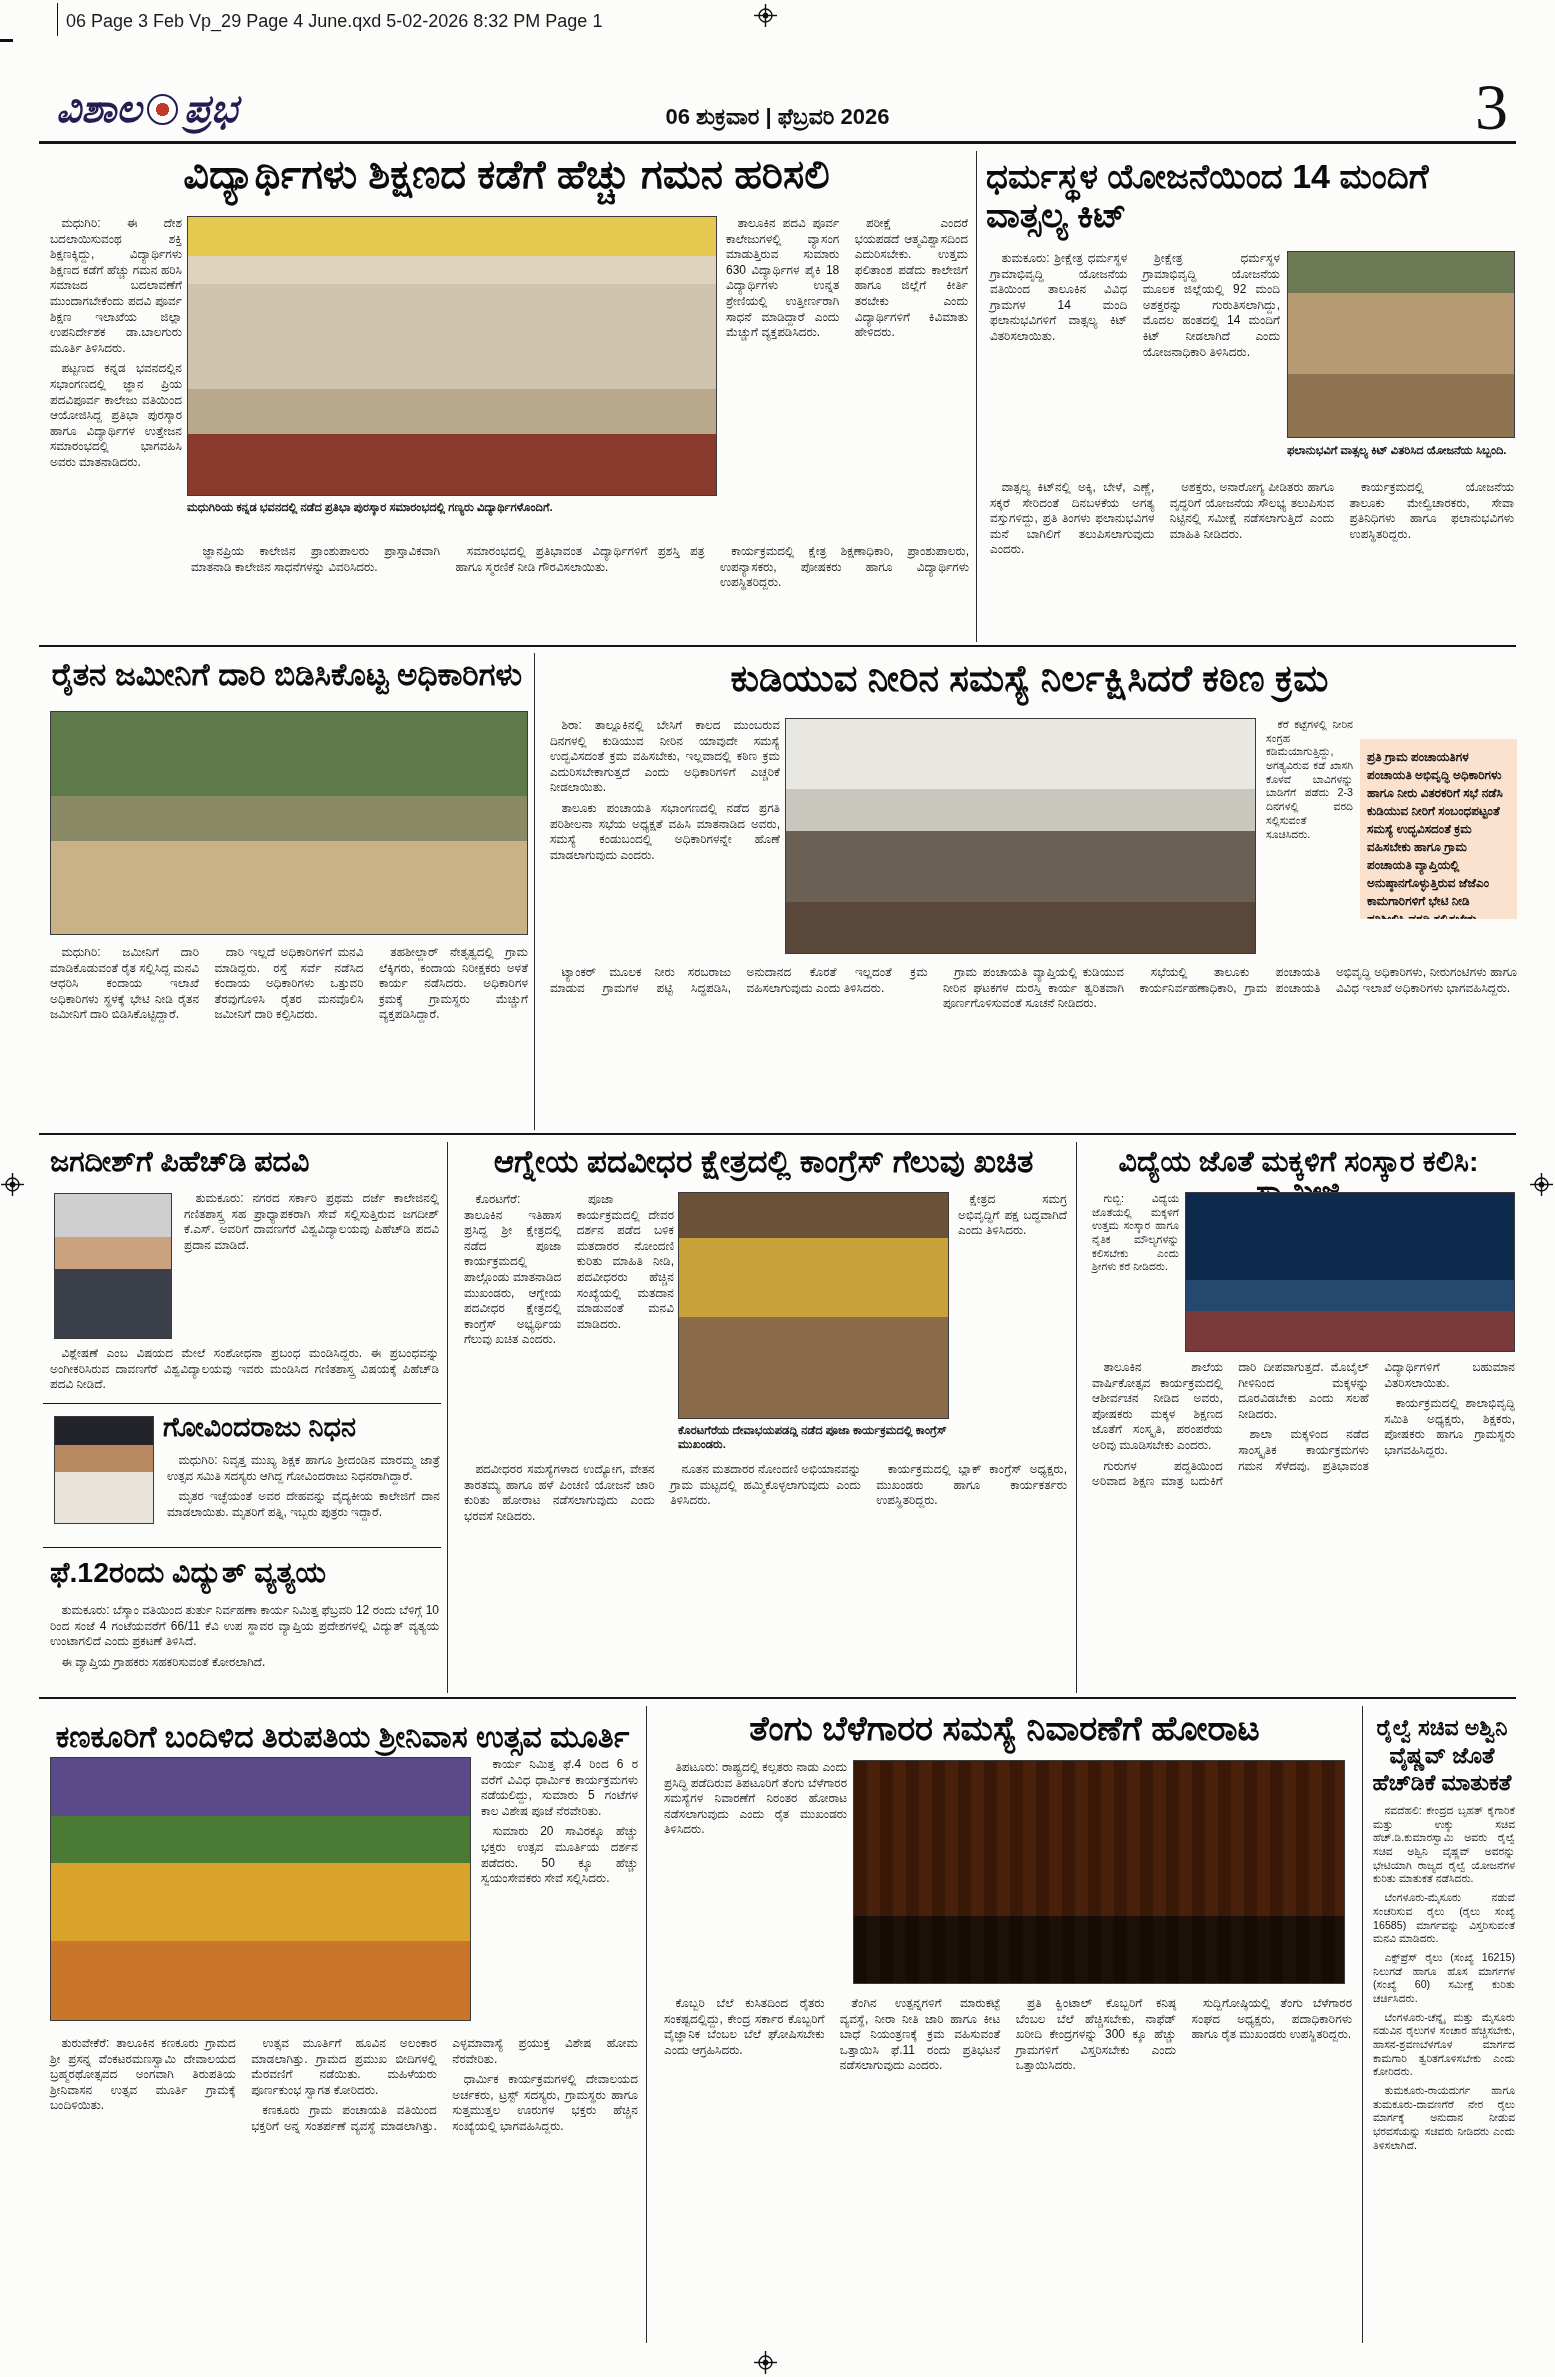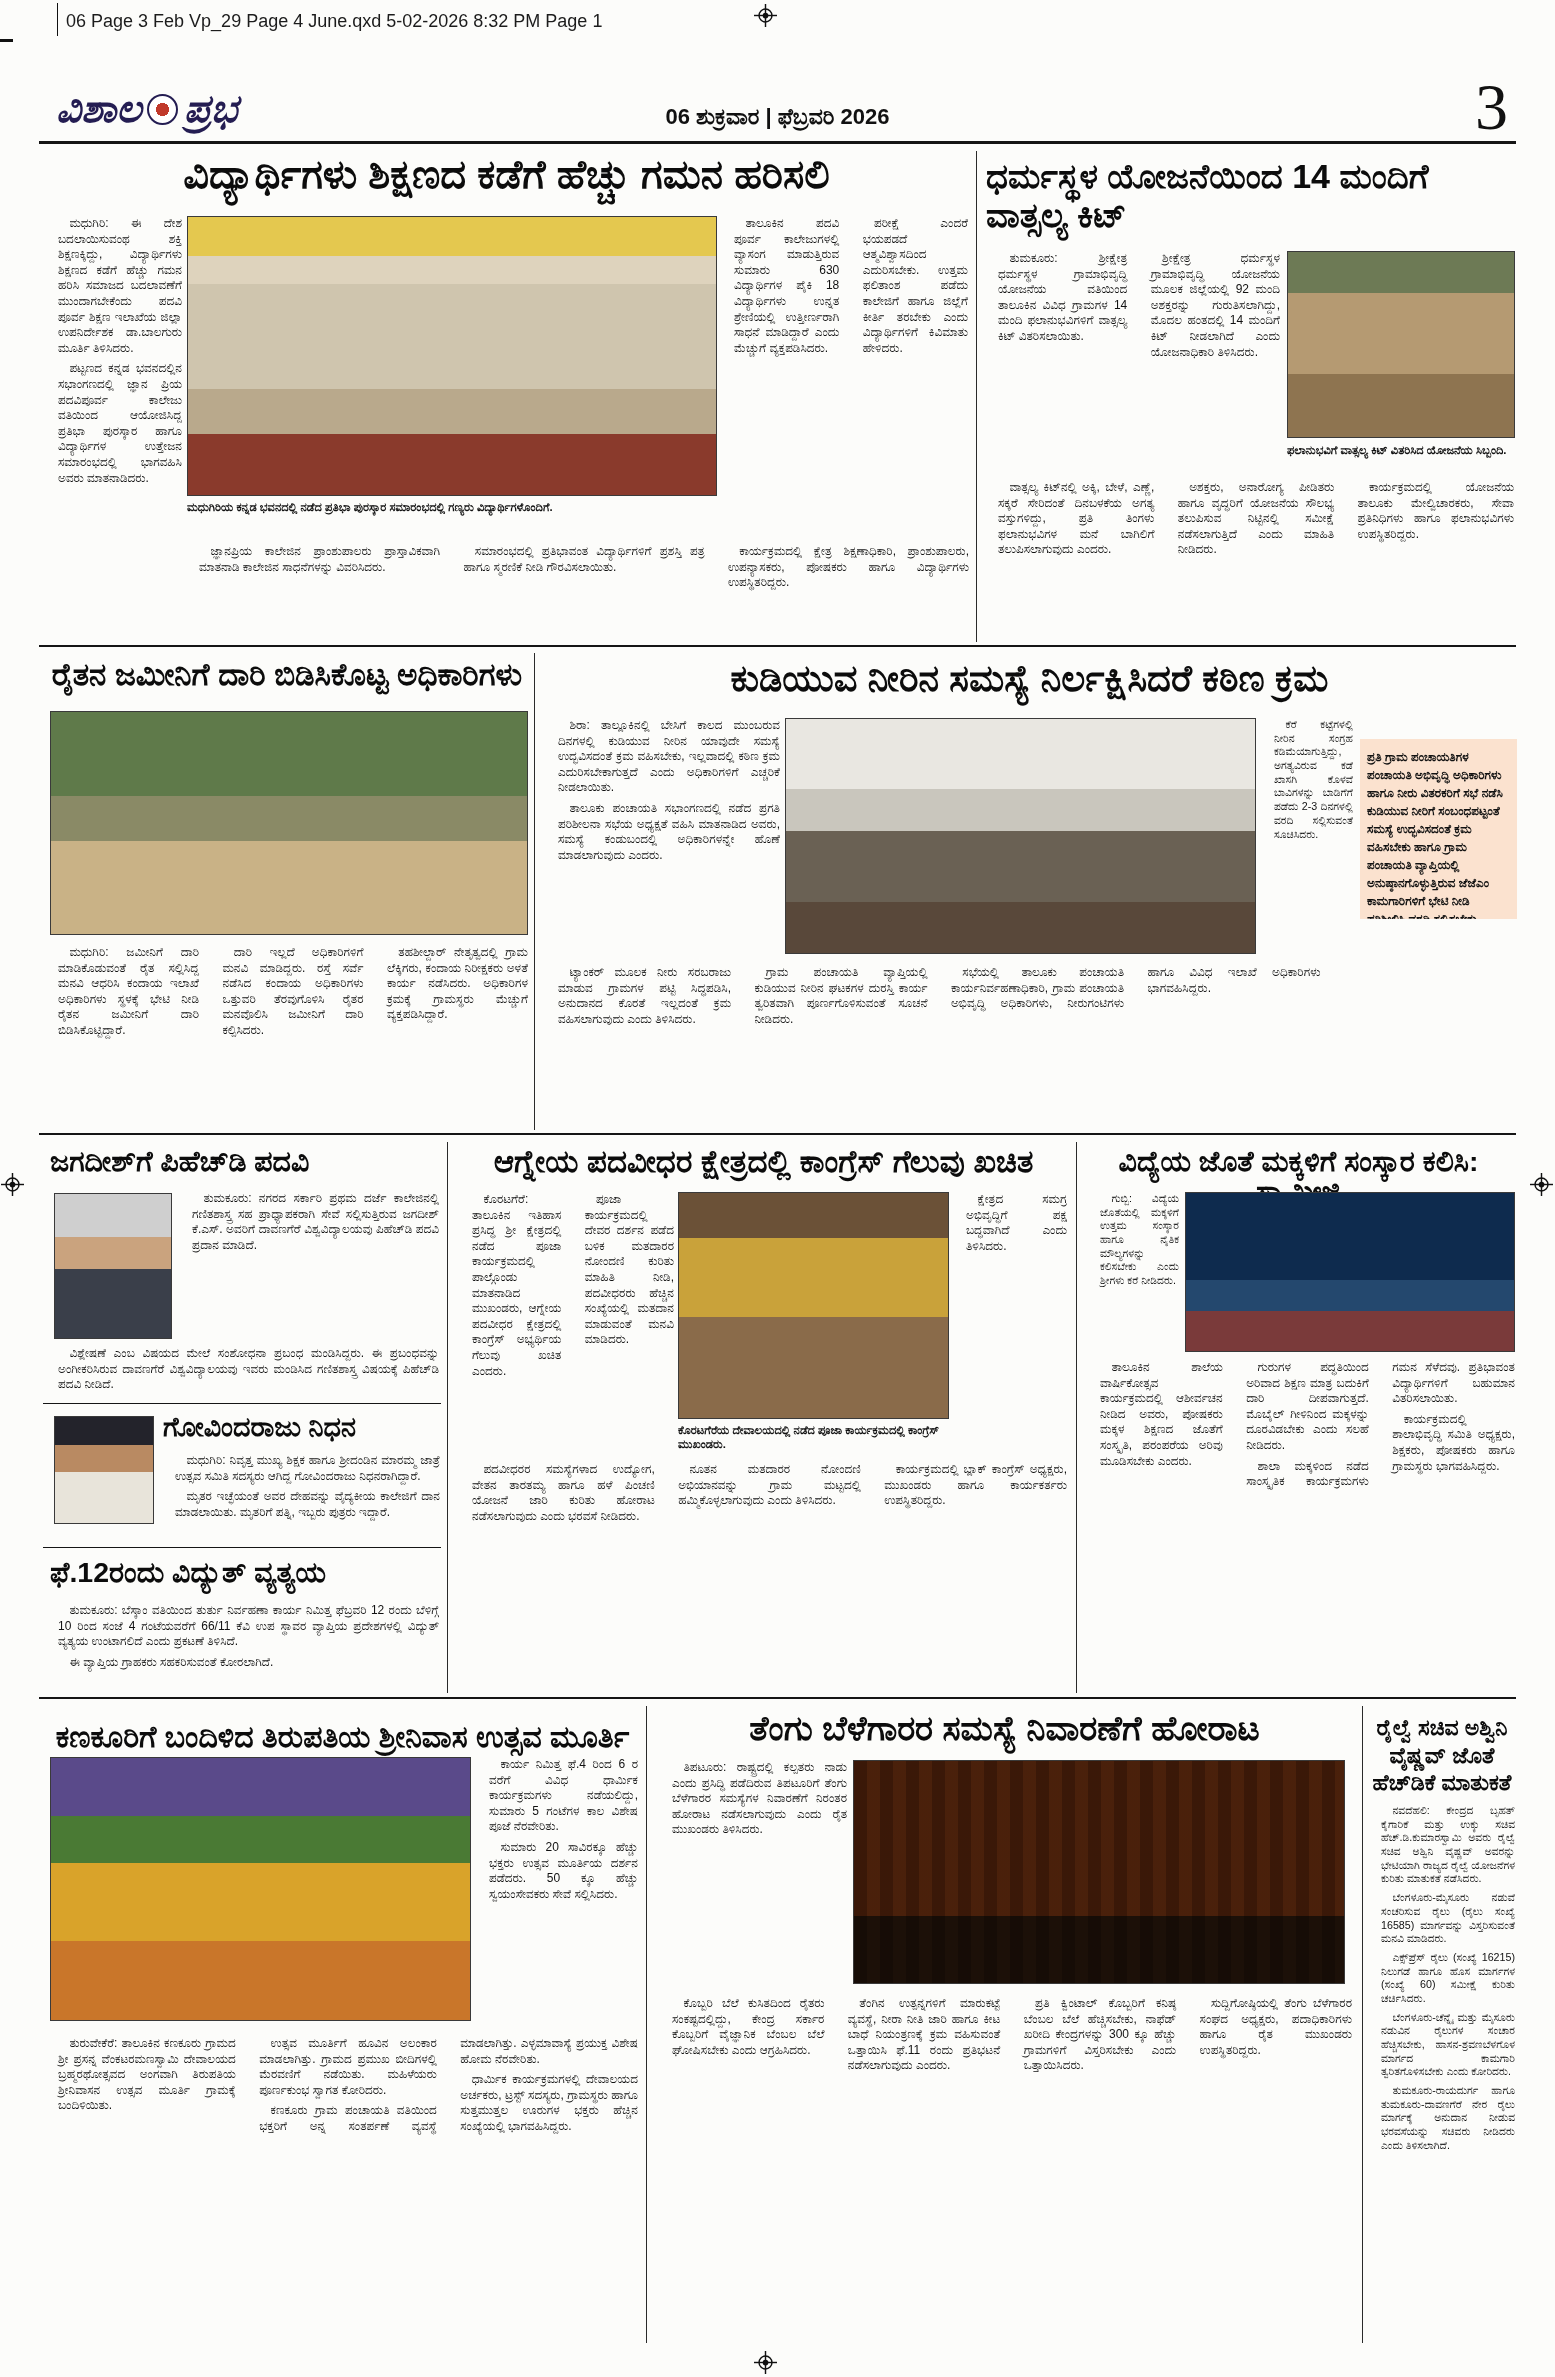--- a/index.html
+++ b/index.html
@@ -2,21 +2,21 @@
 <html style="--paper: #fcfcfa; --ink: #111111; --masthead: #241d52; --accent: #c0392b; --highlight: #fbe2cf;font-size:11.4px"><head>
 <meta charset="utf-8">
 <style>
   html,body{margin:0;padding:0;background:#ddd;}
   .page{position:relative;width:1555px;height:2377px;background:var(--paper,#fcfcfa);
         font-family:"Liberation Sans",sans-serif;color:var(--ink,#111);overflow:hidden;}
   .abs{position:absolute;box-sizing:border-box;}
   .headline{font-weight:700;color:#0c0c0c;line-height:1.06;font-family:"Liberation Sans",sans-serif;}
   .center{text-align:center;}
   .body-text{font-size:12px;line-height:1.3;text-align:justify;overflow:hidden;}
-  .body-text p{margin:0 0 5px 12px;text-indent:11.4px;}
+  .body-text p{margin:0 0 5px 4px;text-indent:11.4px;}
   .sm{font-size:10.7px;line-height:1.28;}
   .caption{font-weight:700;font-size:11.4px;line-height:1.25;overflow:hidden;}
   .photo{border:0.7px solid #3a3a3a;}
   .hrule{background:#151515;}
   .vrule{background:#2a2a2a;}
   .cols2{column-count:2;column-gap:11.4px;}
   .cols3{column-count:3;column-gap:11.4px;}
   .cols4{column-count:4;column-gap:11.4px;}
   .cols5{column-count:5;column-gap:11.4px;}
   .highlight-box{background:var(--highlight,#fbe2cf);font-weight:700;font-size:12px;line-height:1.5;
@@ -177,21 +177,21 @@
 
   <div class="abs headline center" style="left:460px;top:1146px;width:607px;font-size:31px;">ಆಗ್ನೇಯ ಪದವೀಧರ ಕ್ಷೇತ್ರದಲ್ಲಿ ಕಾಂಗ್ರೆಸ್ ಗೆಲುವು ಖಚಿತ</div>
   <div class="abs body-text cols2" style="left:460px;top:1192px;width:214px;height:250px;">
     <p>ಕೊರಟಗೆರೆ: ತಾಲೂಕಿನ ಇತಿಹಾಸ ಪ್ರಸಿದ್ಧ ಶ್ರೀ ಕ್ಷೇತ್ರದಲ್ಲಿ ನಡೆದ ಪೂಜಾ ಕಾರ್ಯಕ್ರಮದಲ್ಲಿ ಪಾಲ್ಗೊಂಡು ಮಾತನಾಡಿದ ಮುಖಂಡರು, ಆಗ್ನೇಯ ಪದವೀಧರ ಕ್ಷೇತ್ರದಲ್ಲಿ ಕಾಂಗ್ರೆಸ್ ಅಭ್ಯರ್ಥಿಯ ಗೆಲುವು ಖಚಿತ ಎಂದರು.</p>
     <p>ಪೂಜಾ ಕಾರ್ಯಕ್ರಮದಲ್ಲಿ ದೇವರ ದರ್ಶನ ಪಡೆದ ಬಳಿಕ ಮತದಾರರ ನೋಂದಣಿ ಕುರಿತು ಮಾಹಿತಿ ನೀಡಿ, ಪದವೀಧರರು ಹೆಚ್ಚಿನ ಸಂಖ್ಯೆಯಲ್ಲಿ ಮತದಾನ ಮಾಡುವಂತೆ ಮನವಿ ಮಾಡಿದರು.</p>
   </div>
   <div class="abs photo ph-temple" style="left:678px;top:1192px;width:271px;height:227px;"></div>
   <div class="abs body-text" style="left:954px;top:1192px;width:113px;height:250px;">
     <p>ಕ್ಷೇತ್ರದ ಸಮಗ್ರ ಅಭಿವೃದ್ಧಿಗೆ ಪಕ್ಷ ಬದ್ಧವಾಗಿದೆ ಎಂದು ತಿಳಿಸಿದರು.</p>
   </div>
-  <div class="abs caption" style="left:678px;top:1423px;width:271px;height:31px;">ಕೊರಟಗೆರೆಯ ದೇವಾಲಯದಲ್ಲಿ ನಡೆದ ಪೂಜಾ ಕಾರ್ಯಕ್ರಮದಲ್ಲಿ ಕಾಂಗ್ರೆಸ್ ಮುಖಂಡರು.</div>
+  <div class="abs caption" style="left:678px;top:1423px;width:271px;height:31px;">ಕೊರಟಗೆರೆಯ ದೇವಾಭಯಪಡದ್ಲಿ ನಡೆದ ಪೂಜಾ ಕಾರ್ಯಕ್ರಮದಲ್ಲಿ ಕಾಂಗ್ರೆಸ್ ಮುಖಂಡರು.</div>
   <div class="abs body-text cols3" style="left:460px;top:1462px;width:607px;height:227px;">
     <p>ಪದವೀಧರರ ಸಮಸ್ಯೆಗಳಾದ ಉದ್ಯೋಗ, ವೇತನ ತಾರತಮ್ಯ ಹಾಗೂ ಹಳೆ ಪಿಂಚಣಿ ಯೋಜನೆ ಜಾರಿ ಕುರಿತು ಹೋರಾಟ ನಡೆಸಲಾಗುವುದು ಎಂದು ಭರವಸೆ ನೀಡಿದರು.</p>
     <p>ನೂತನ ಮತದಾರರ ನೋಂದಣಿ ಅಭಿಯಾನವನ್ನು ಗ್ರಾಮ ಮಟ್ಟದಲ್ಲಿ ಹಮ್ಮಿಕೊಳ್ಳಲಾಗುವುದು ಎಂದು ತಿಳಿಸಿದರು.</p>
     <p>ಕಾರ್ಯಕ್ರಮದಲ್ಲಿ ಬ್ಲಾಕ್ ಕಾಂಗ್ರೆಸ್ ಅಧ್ಯಕ್ಷರು, ಮುಖಂಡರು ಹಾಗೂ ಕಾರ್ಯಕರ್ತರು ಉಪಸ್ಥಿತರಿದ್ದರು.</p>
   </div>
 
   <div class="abs vrule" style="left:1076px;top:1142px;width:1.4px;height:551px;"></div>
 
   <div class="abs headline center" style="left:1083px;top:1146px;width:431px;font-size:28.5px;">ವಿದ್ಯೆಯ ಜೊತೆ ಮಕ್ಕಳಿಗೆ ಸಂಸ್ಕಾರ ಕಲಿಸಿ: ಸ್ವಾಮೀಜಿ</div>
   <div class="abs body-text sm" style="left:1088px;top:1192px;width:91px;height:161px;">

